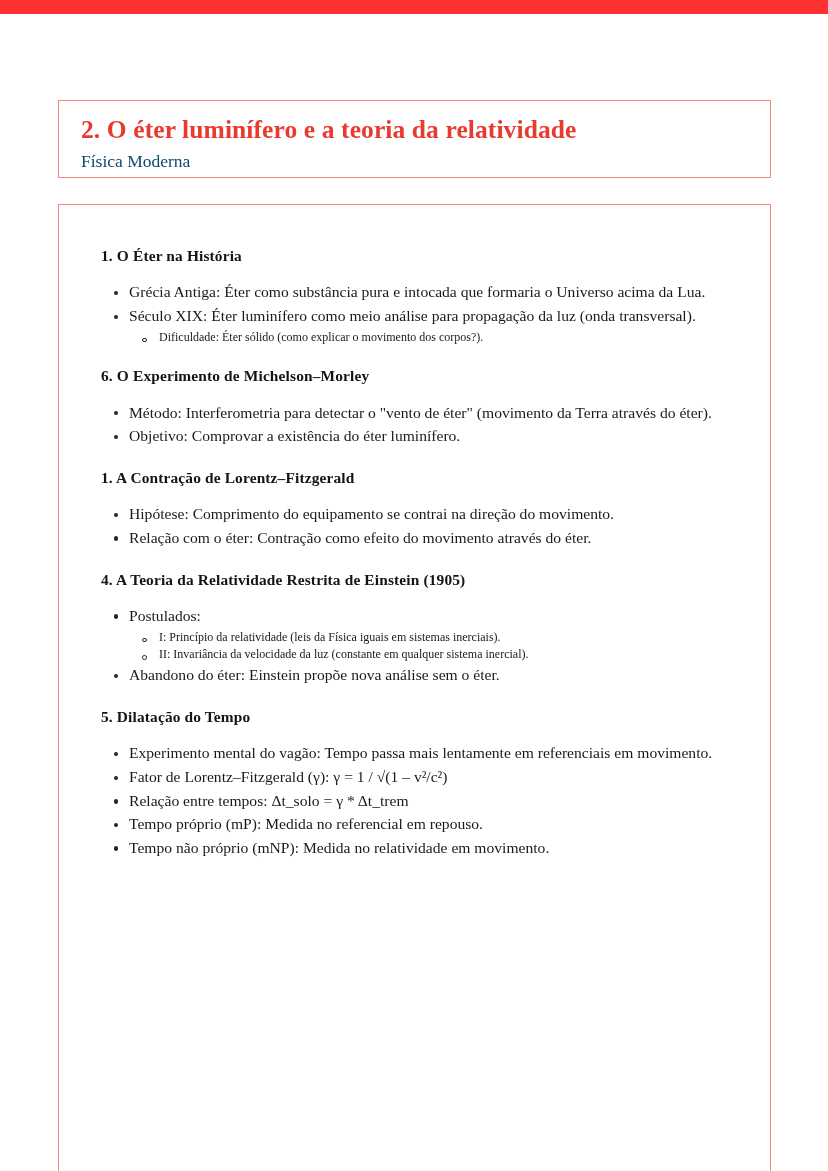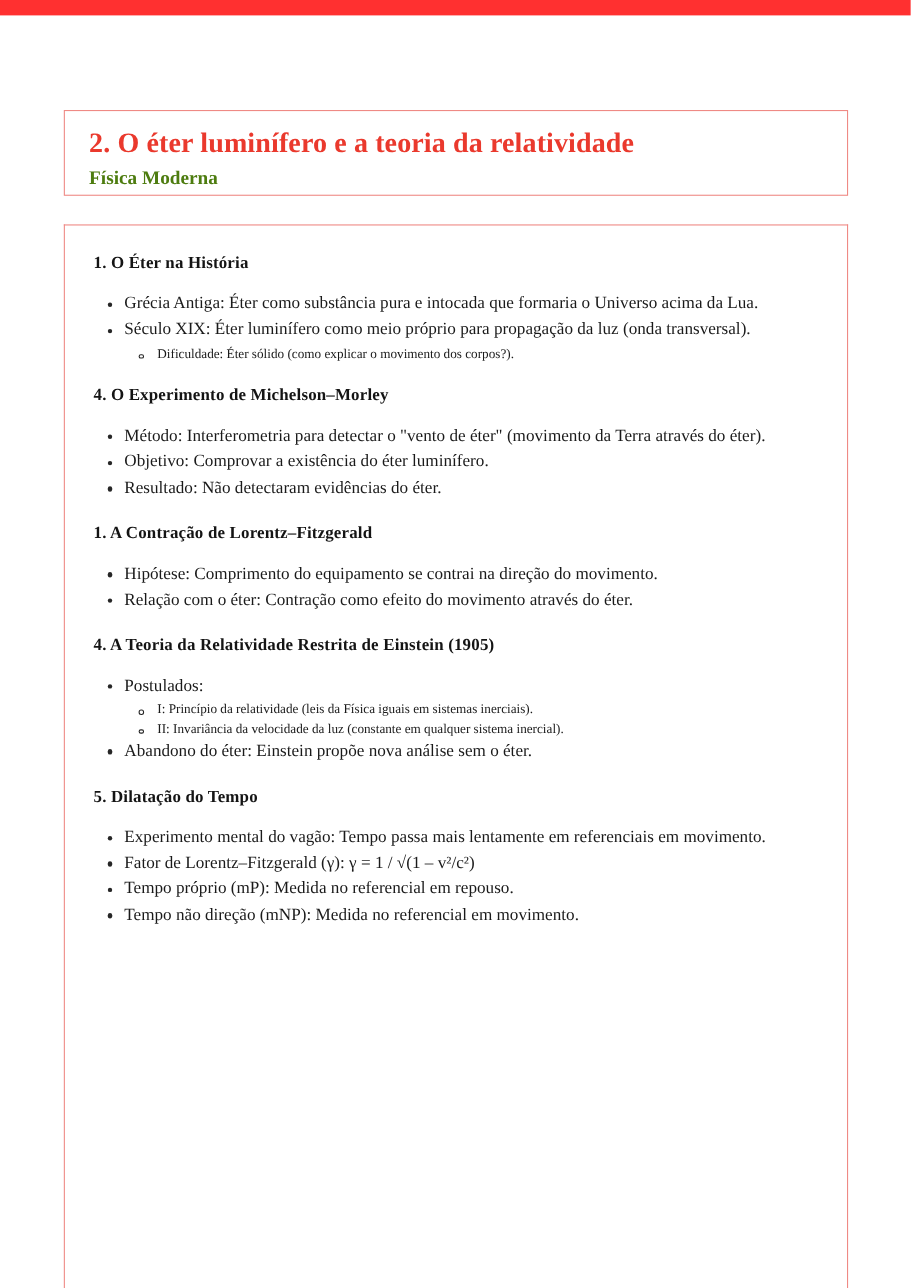--- a/index.html
+++ b/index.html
@@ -49,43 +49,43 @@
   .doc-title {
     font-size: 25.5px;
     font-weight: bold;
     color: #ea392d;
     letter-spacing: 0.1px;
     line-height: 1.15;
     margin: 0;
   }
   .doc-subtitle {
     font-size: 17.5px;
-    font-weight: bold;
-    color: #4d7c0f;
+    font-weight: normal;
+    color: #0c4a6e;
     margin: 7px 0 0 0;
     line-height: 1.15;
   }
 
   
   .content-card {
     position: absolute;
     left: 58px;
     top: 176px;
     width: 713px;
     height: 981px;
     box-sizing: border-box;
     border: 1.4px solid #ef8a85;
     border-bottom: none;
     background: #ffffff;
     padding: 26px 26px 0 26px;
     overflow: hidden;
   }
 
   .section {
-    margin: 0;
+    margin: 16px;
   }
   .section + .section {
     margin-top: 21px;
   }
 
   .section-heading {
     font-size: 15.4px;
     font-weight: bold;
     color: #141414;
     margin: 0 0 16px 0;
@@ -158,31 +158,30 @@
   <div class="title-card">
     <h1 class="doc-title">2. O éter luminífero e a teoria da relatividade</h1>
     <div class="doc-subtitle">Física Moderna</div>
   </div>
 
   <div class="content-card" id="content-card">
       <div class="section">
         <div class="section-heading">1. O Éter na História</div>
         <ul class="bullets">
           <li><span>Grécia Antiga: Éter como substância pura e intocada que formaria o Universo acima da Lua.</span></li>
-          <li><span>Século XIX: Éter luminífero como meio próprio para propagação da luz (onda transversal).</span><ul class="subbullets">
+          <li><span>Século XIX: Éter luminífero como meio análise para propagação da luz (onda transversal).</span><ul class="subbullets">
               <li><span>Dificuldade: Éter sólido (como explicar o movimento dos corpos?).</span></li>
             </ul></li>
         </ul>
       </div>
       <div class="section">
-        <div class="section-heading">4. O Experimento de Michelson–Morley</div>
+        <div class="section-heading">6. O Experimento de Michelson–Morley</div>
         <ul class="bullets">
           <li><span>Método: Interferometria para detectar o "vento de éter" (movimento da Terra através do éter).</span></li>
           <li><span>Objetivo: Comprovar a existência do éter luminífero.</span></li>
-          <li><span>Resultado: Não detectaram evidências do éter.</span></li>
         </ul>
       </div>
       <div class="section">
         <div class="section-heading">1. A Contração de Lorentz–Fitzgerald</div>
         <ul class="bullets">
           <li><span>Hipótese: Comprimento do equipamento se contrai na direção do movimento.</span></li>
           <li><span>Relação com o éter: Contração como efeito do movimento através do éter.</span></li>
         </ul>
       </div>
       <div class="section">
@@ -193,19 +192,20 @@
               <li><span>II: Invariância da velocidade da luz (constante em qualquer sistema inercial).</span></li>
             </ul></li>
           <li><span>Abandono do éter: Einstein propõe nova análise sem o éter.</span></li>
         </ul>
       </div>
       <div class="section">
         <div class="section-heading">5. Dilatação do Tempo</div>
         <ul class="bullets">
           <li><span>Experimento mental do vagão: Tempo passa mais lentamente em referenciais em movimento.</span></li>
           <li><span>Fator de Lorentz–Fitzgerald (γ): γ = 1 / √(1 – v²/c²)</span></li>
+          <li><span>Relação entre tempos: Δt_solo = γ * Δt_trem</span></li>
           <li><span>Tempo próprio (mP): Medida no referencial em repouso.</span></li>
-          <li><span>Tempo não direção (mNP): Medida no referencial em movimento.</span></li>
+          <li><span>Tempo não próprio (mNP): Medida no relatividade em movimento.</span></li>
         </ul>
       </div>
     </div>
 
 </div>
 
 </body></html>

